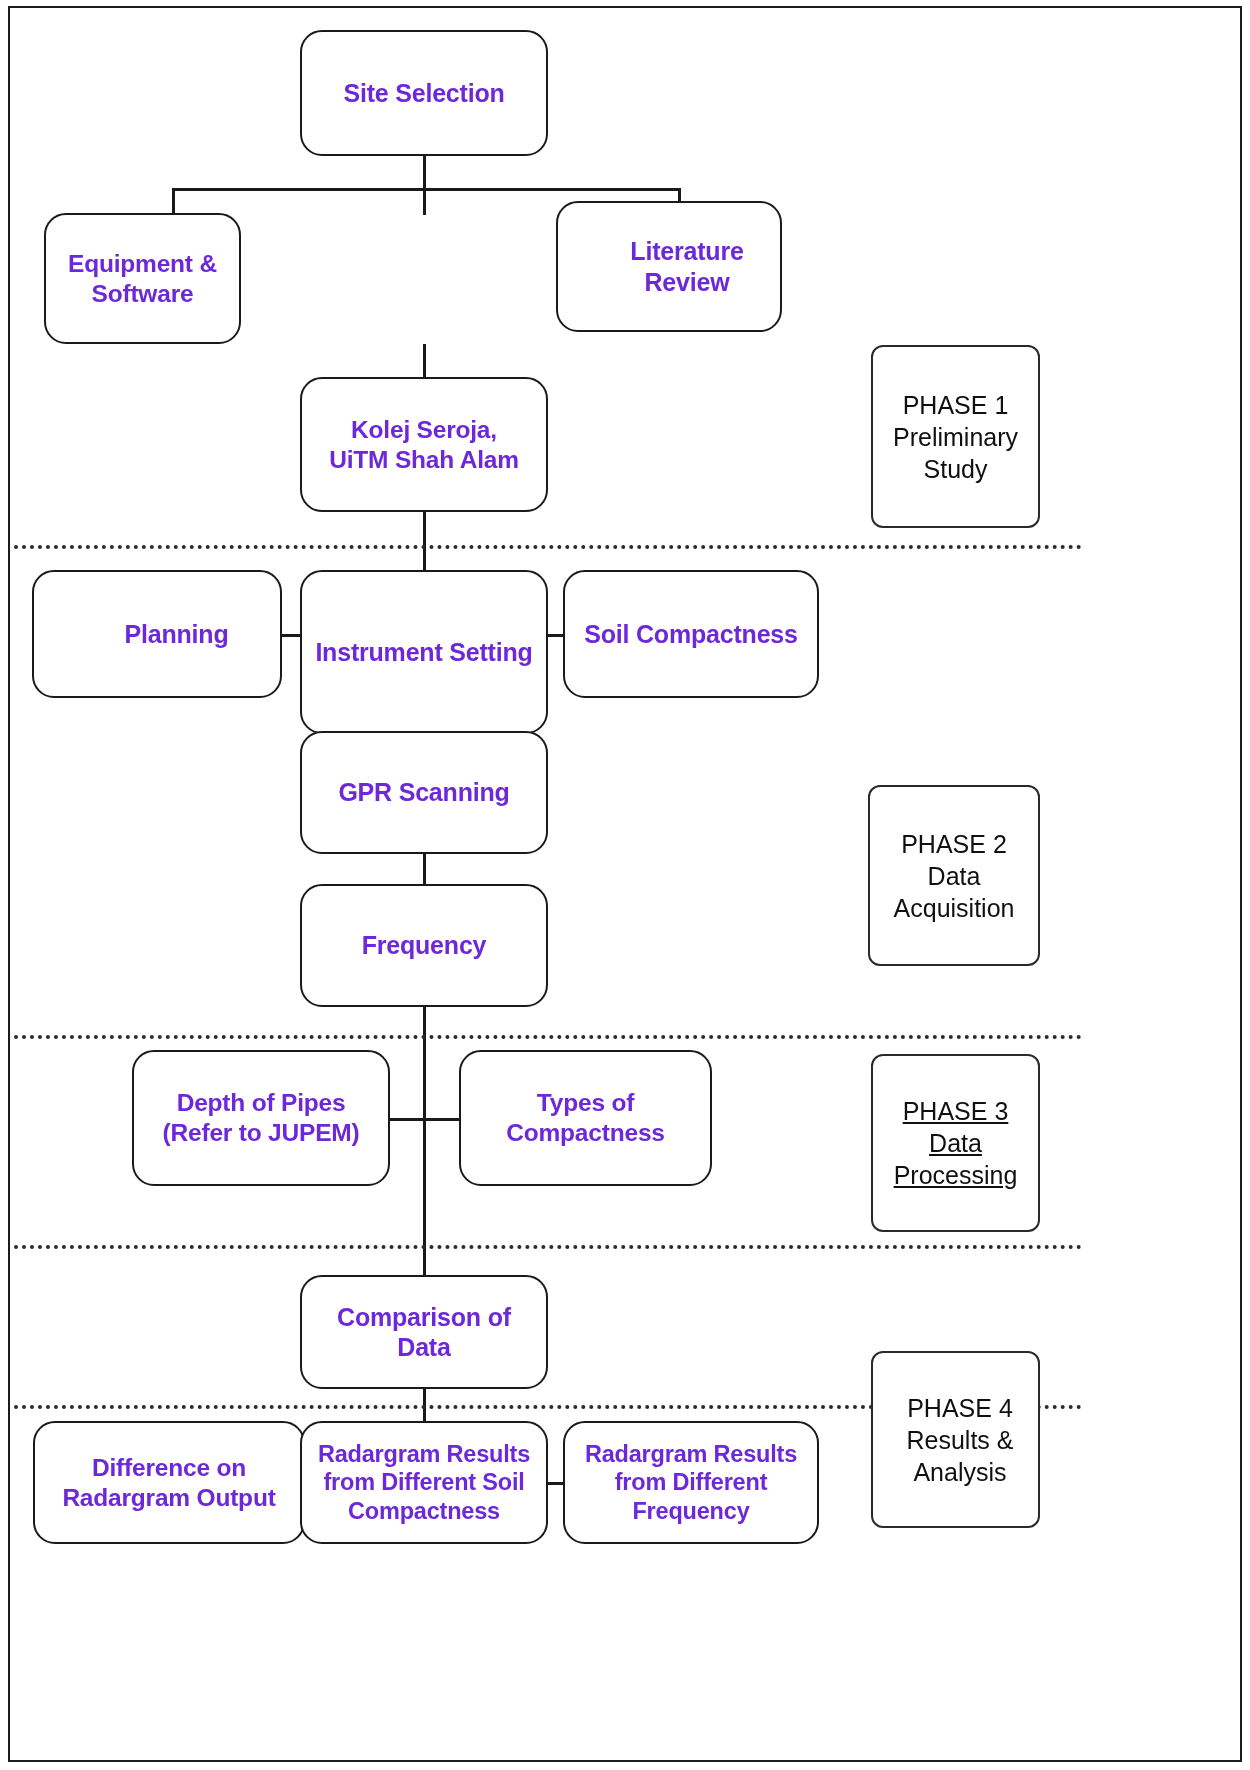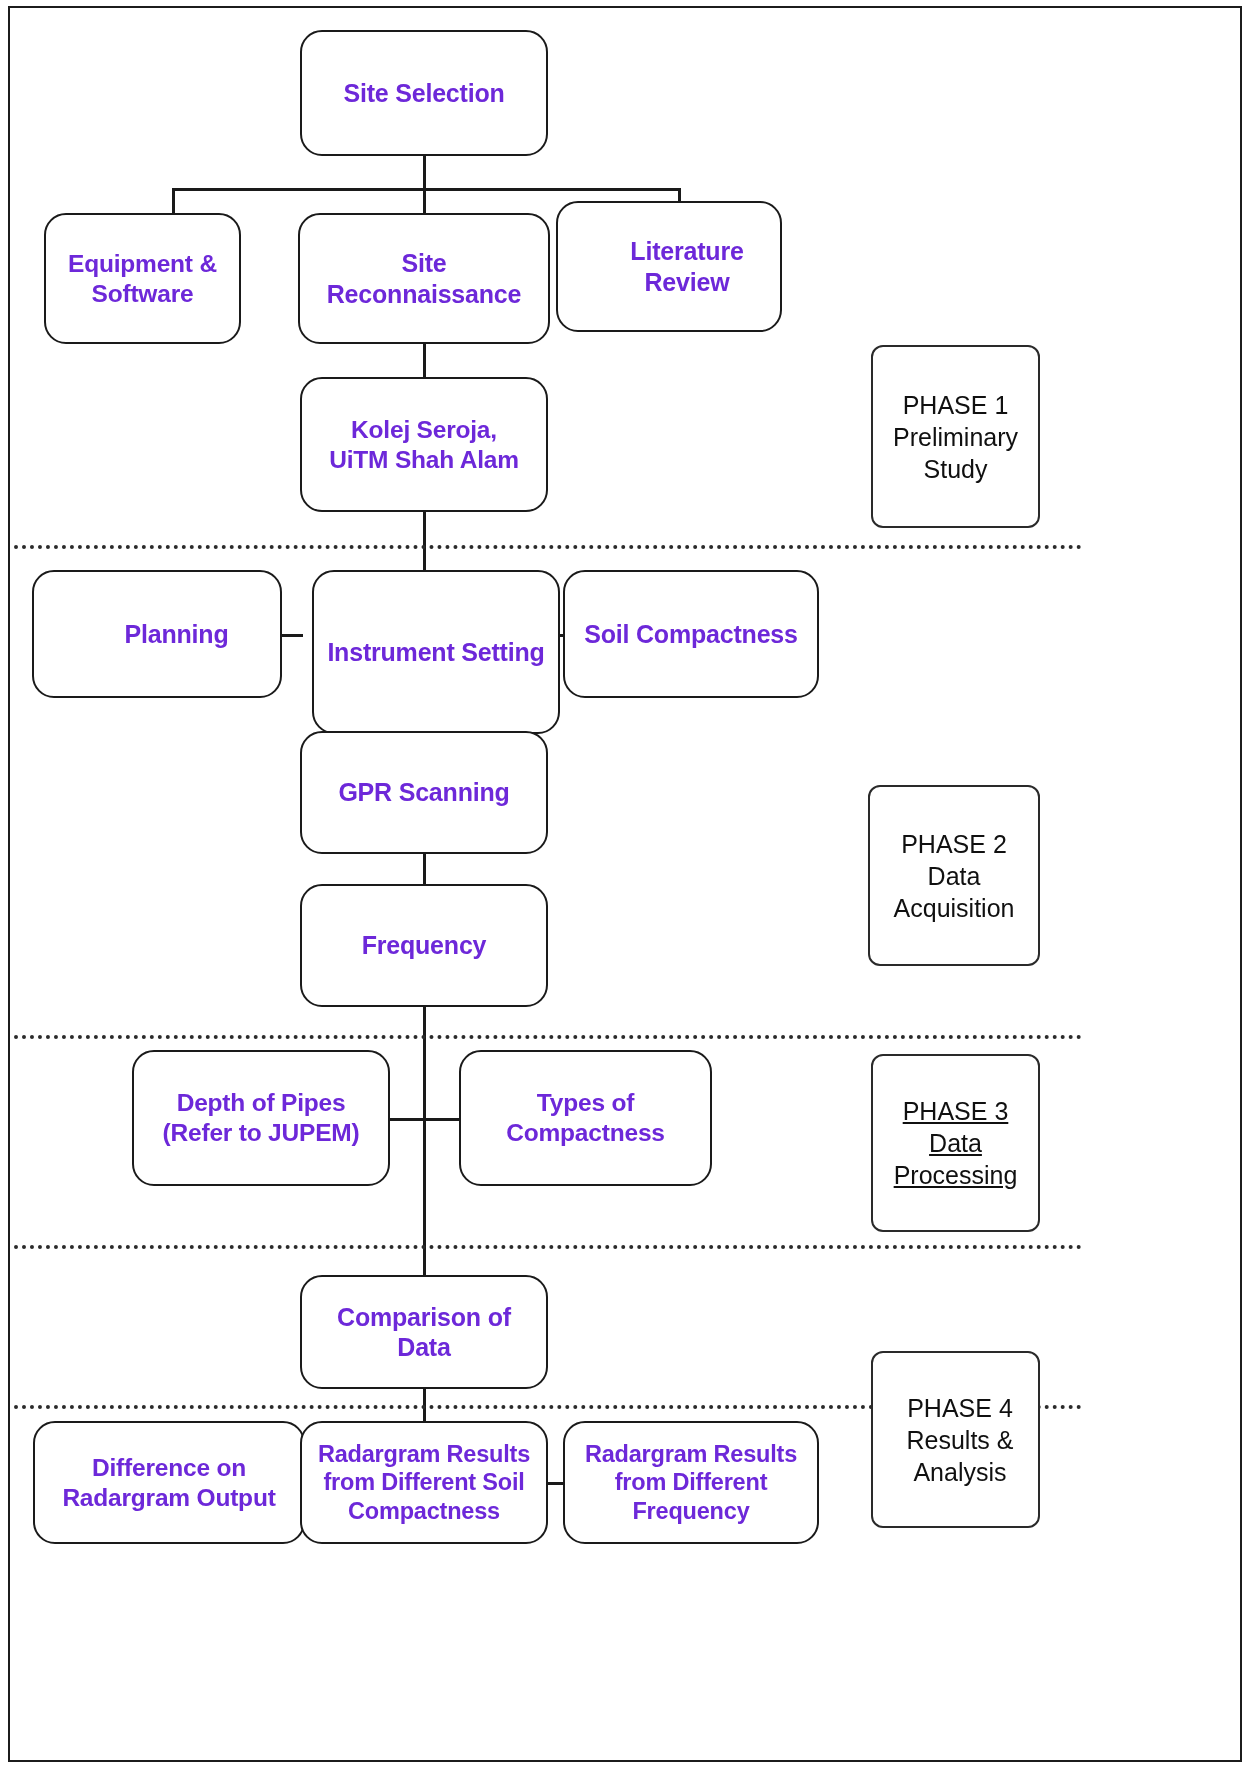--- a/index.html
+++ b/index.html
@@ -114,30 +114,29 @@
   <div class="divider" style="left:14px; top:545px; width:1068px;"></div>
   <div class="divider" style="left:14px; top:1035px; width:1068px;"></div>
   <div class="divider" style="left:14px; top:1245px; width:1068px;"></div>
   <div class="divider" style="left:14px; top:1405px; width:1068px;"></div>
 
   <div class="node" style="left:300px; top:30px; width:248px; height:126px;">Site Selection</div>
 
   <div class="node two-line" style="left:44px; top:213px; width:197px; height:131px; white-space:pre-line;">Equipment &amp;
 Software</div>
 
-  <div class="node" style="left:298px; top:213px; width:252px; height:131px;">Site Reconnaissance</div>
 
   <div class="node" style="left:556px; top:201px; width:226px; height:131px;padding-left:44px;">Literature Review</div>
 
   <div class="node two-line" style="left:300px; top:377px; width:248px; height:135px; white-space:pre-line;">Kolej Seroja,
 UiTM Shah Alam</div>
 
   <div class="node" style="left:32px; top:570px; width:250px; height:128px;padding-left:47px;">Planning</div>
 
-  <div class="node" style="left:300px; top:570px; width:248px; height:164px;margin-left:12px;">Instrument Setting</div>
+  <div class="node" style="left:300px; top:570px; width:248px; height:164px;">Instrument Setting</div>
 
   <div class="node" style="left:563px; top:570px; width:256px; height:128px;">Soil Compactness</div>
 
   <div class="node" style="left:300px; top:731px; width:248px; height:123px;">GPR Scanning</div>
 
   <div class="node" style="left:300px; top:884px; width:248px; height:123px;">Frequency</div>
 
   <div class="node two-line" style="left:132px; top:1050px; width:258px; height:136px; white-space:pre-line;">Depth of Pipes
 (Refer to JUPEM)</div>
 

